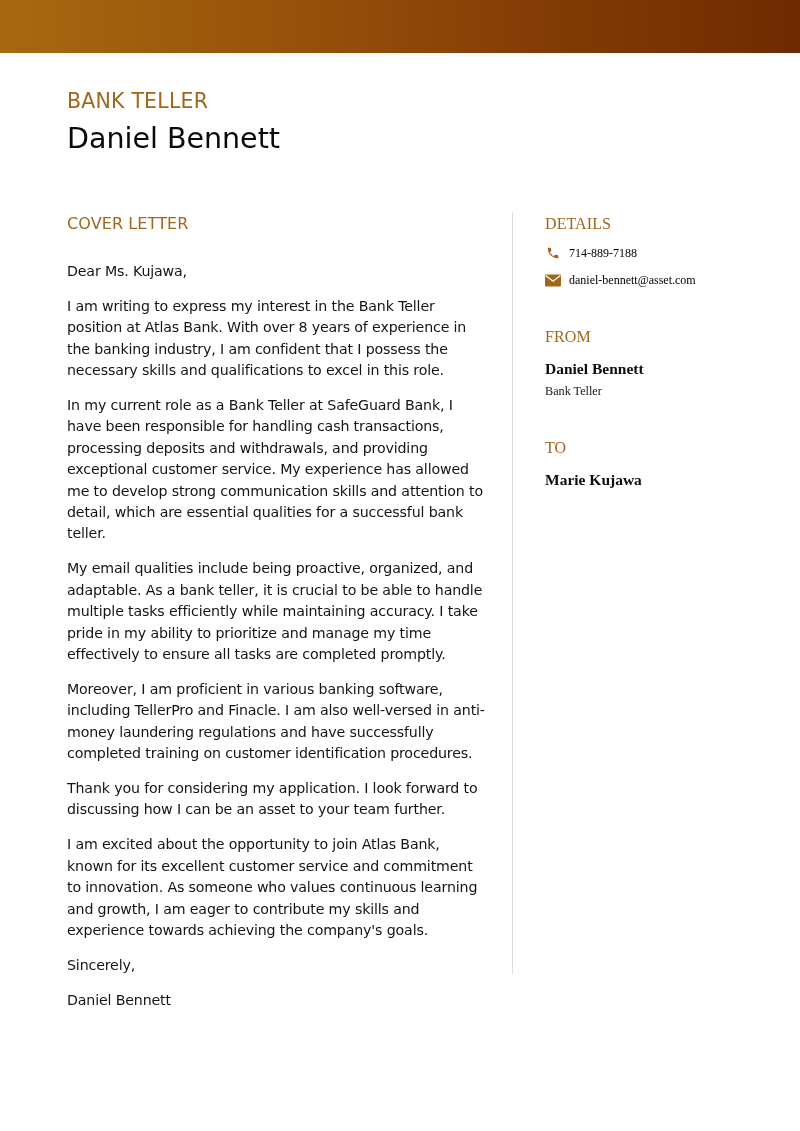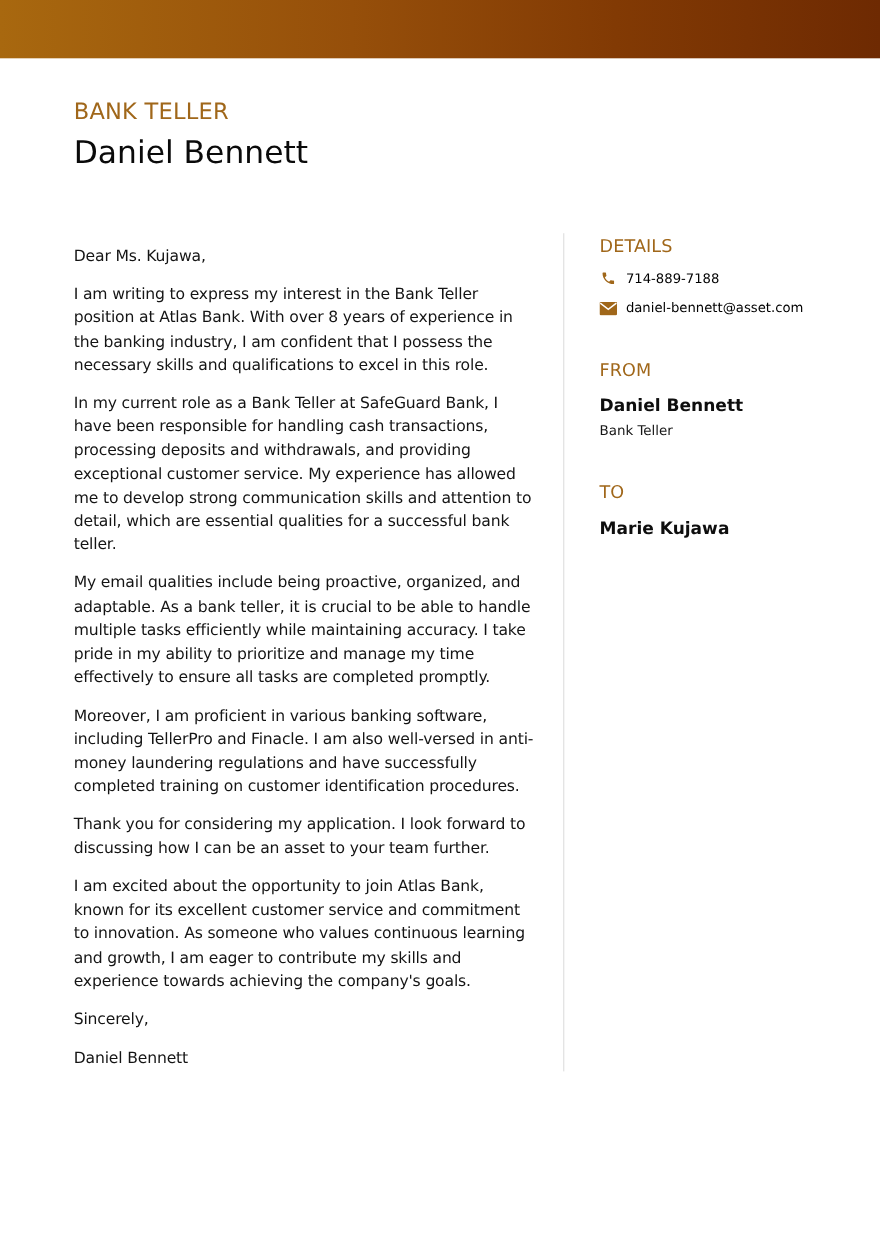--- a/index.html
+++ b/index.html
@@ -10,43 +10,44 @@
   .topbar {
     position:absolute; left:0; top:0; width:800px; height:53px;
     background:linear-gradient(90deg, #a8680f 0%, #964f0a 40%, #823a04 70%, #6e2a02 100%);
   }
   .header { position:absolute; left:67px; top:88px; }
   .job-title { font-size:20.5px; color:#a0671a; letter-spacing:0.2px; line-height:26px; }
   .name { font-size:28.5px; color:#0a0a0a; line-height:38px; margin-top:6px; }
   .left { position:absolute; left:67px; top:213px; width:420px; }
   .section-h { font-size:16px; color:#a0671a; line-height:22px; letter-spacing:0.1px; }
   .letter p { margin:0; font-size:14.2px; line-height:21.4px; color:#141414; letter-spacing:-0.15px; }
-  .letter .greet { margin-top:10px; }
+  .letter .greet { margin-top:26px; }
   .letter p + p { margin-top:13.5px; }
   .divider { position:absolute; left:512px; top:212px; width:1px; height:762px; background:#dedede; }
-  .right { position:absolute; left:545px; top:213px; width:230px; }
+  .right { position:absolute; left:545px; top:213px; width:230px;font-family:Liberation Serif, serif; }
   .detail { display:flex; align-items:center; margin-top:9px; height:18px; }
   .detail:first-of-type { margin-top:10px; }
   .detail .ic { width:16px; height:16px; margin-right:8px; display:flex; align-items:center; justify-content:center; }
   .detail .txt { font-size:12px; color:#000000; }
   .block-h { margin-top:37px; }
   .person-name { font-size:15.5px; font-weight:bold; color:#0e0e0e; margin-top:10px; line-height:22px; }
   .person-sub { font-size:12.2px; color:#161616; margin-top:2px; line-height:18px; }
 </style>
 </head>
 <body>
 
 <div class="topbar"></div>
 
 <div class="header">
   <div class="job-title">BANK TELLER</div>
   <div class="name">Daniel Bennett</div>
 </div>
 
 <div class="left">
+  <div class="section-h">COVER LETTER</div>
   <div class="letter">
     <p class="greet">Dear Ms. Kujawa,</p>
     <p>I am writing to express my interest in the Bank Teller position at Atlas Bank. With over 8 years of experience in the banking industry, I am confident that I possess the necessary skills and qualifications to excel in this role.</p>
     <p>In my current role as a Bank Teller at SafeGuard  Bank, I have been responsible for handling cash transactions, processing deposits and withdrawals, and providing exceptional customer service. My experience has allowed me to develop strong communication skills and attention to detail, which are essential qualities for a successful bank teller.</p>
     <p>My email qualities include being proactive, organized, and adaptable. As a bank teller, it is crucial to be able to handle multiple tasks efficiently while maintaining accuracy. I take pride in my ability to prioritize and manage my time effectively to ensure all tasks are completed promptly.</p>
     <p>Moreover, I am proficient in various banking software, including TellerPro and Finacle. I am also well-versed in anti-money laundering regulations and have successfully completed training on customer identification procedures.</p>
     <p>Thank you for considering my application. I look forward to discussing how I can be an asset to your team further.</p>
     <p>I am excited about the opportunity to join Atlas Bank, known for its excellent customer service and commitment to innovation. As someone who values continuous learning and growth, I am eager to contribute my skills and experience towards achieving the company's goals.</p>
     <p>Sincerely,</p>
     <p>Daniel Bennett</p>

